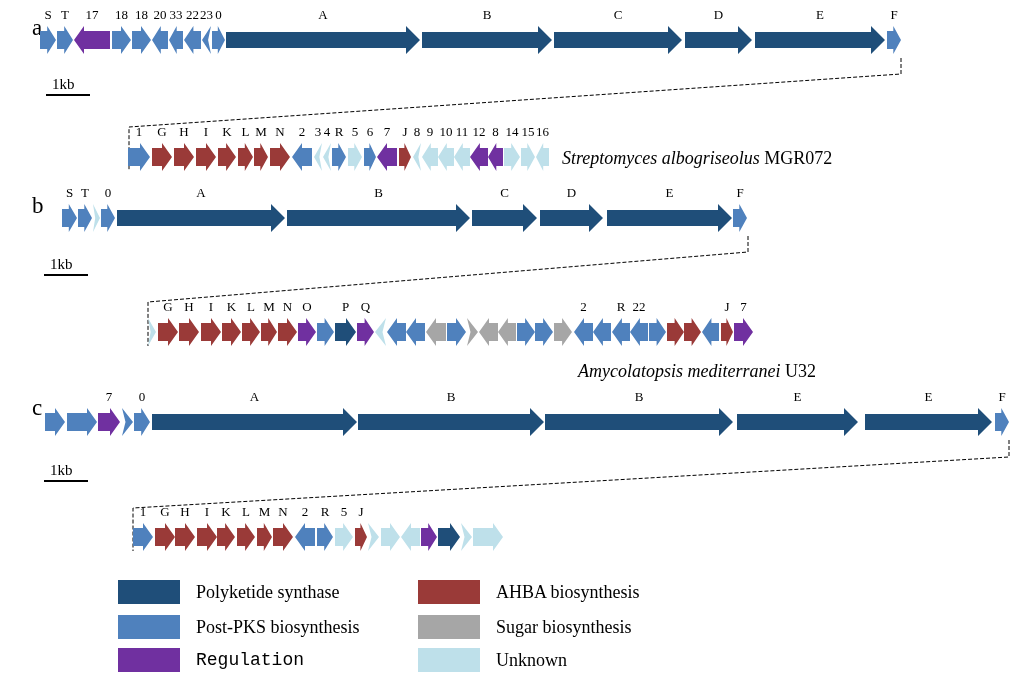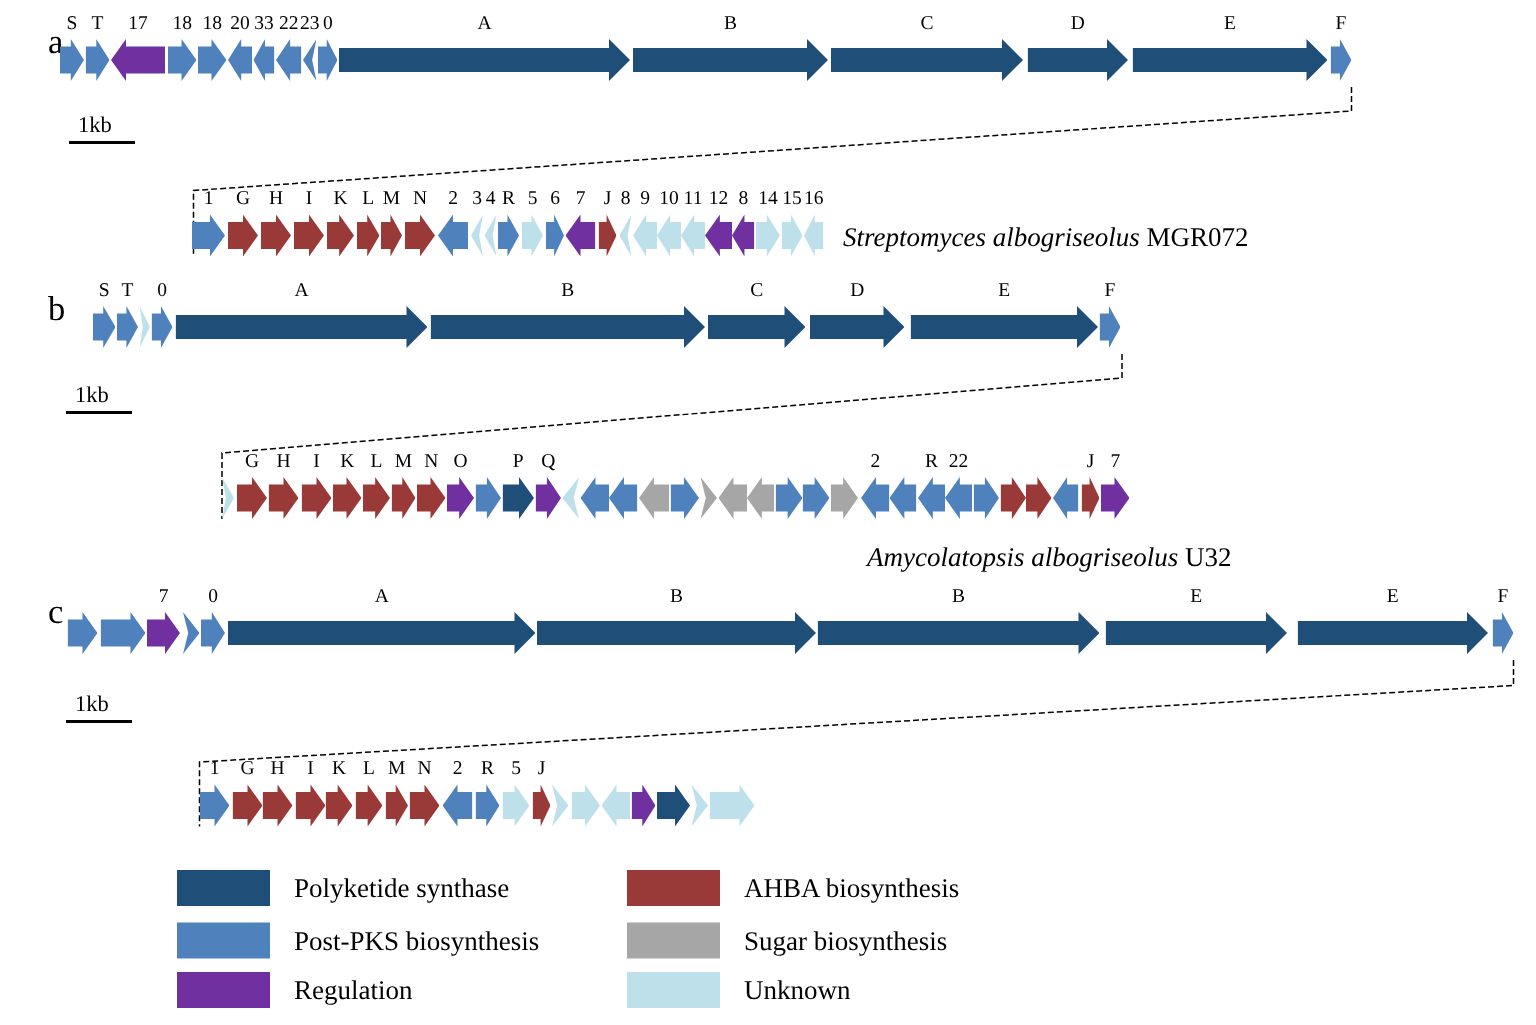--- a/index.html
+++ b/index.html
@@ -57,30 +57,30 @@
   </div>
   <div class="scalebar sb-c">
     <div class="sb-text">1kb</div>
     <div class="sb-line"></div>
   </div>
 
   <div class="species-label sp-a">
     <span class="it">Streptomyces albogriseolus</span><span> MGR072</span>
   </div>
   <div class="species-label sp-b">
-    <span class="it">Amycolatopsis albogriseolus</span><span> U32</span>
+    <span class="it">Amycolatopsis mediterranei</span><span> U32</span>
   </div>
 
   <div id="legend">
       <div class="legend-swatch" style="left: 118px; top: 580px; background: rgb(31, 78, 121);"></div>
       <span class="legend-text" style="left: 196px; top: 580px;">Polyketide synthase</span>
       <div class="legend-swatch" style="left: 118px; top: 615px; background: rgb(79, 129, 189);"></div>
       <span class="legend-text" style="left: 196px; top: 615px;">Post-PKS biosynthesis</span>
       <div class="legend-swatch" style="left: 118px; top: 648px; background: rgb(112, 48, 160);"></div>
-      <span class="legend-text" style="left: 196px; top: 648px;">Regulation</span>
+      <span class="legend-text" style="left: 196px; top: 648px; font-family: Liberation Mono, monospace;">Regulation</span>
       <div class="legend-swatch" style="left: 418px; top: 580px; background: rgb(154, 58, 56);"></div>
       <span class="legend-text" style="left: 496px; top: 580px;">AHBA biosynthesis</span>
       <div class="legend-swatch" style="left: 418px; top: 615px; background: rgb(166, 166, 166);"></div>
       <span class="legend-text" style="left: 496px; top: 615px;">Sugar biosynthesis</span>
       <div class="legend-swatch" style="left: 418px; top: 648px; background: rgb(190, 224, 234);"></div>
       <span class="legend-text" style="left: 496px; top: 648px;">Unknown</span>
     </div>
 <div class="gene-row" style="top: 26px;">
       <div class="gene-arrow" style="left: 40px; width: 16px; background: rgb(79, 129, 189); clip-path: polygon(0px 5px, 7.2px 5px, 7.2px 0px, 16px 14px, 7.2px 28px, 7.2px 23px, 0px 23px);"></div>
       <span class="gene-label" style="left: 48px;">S</span>

